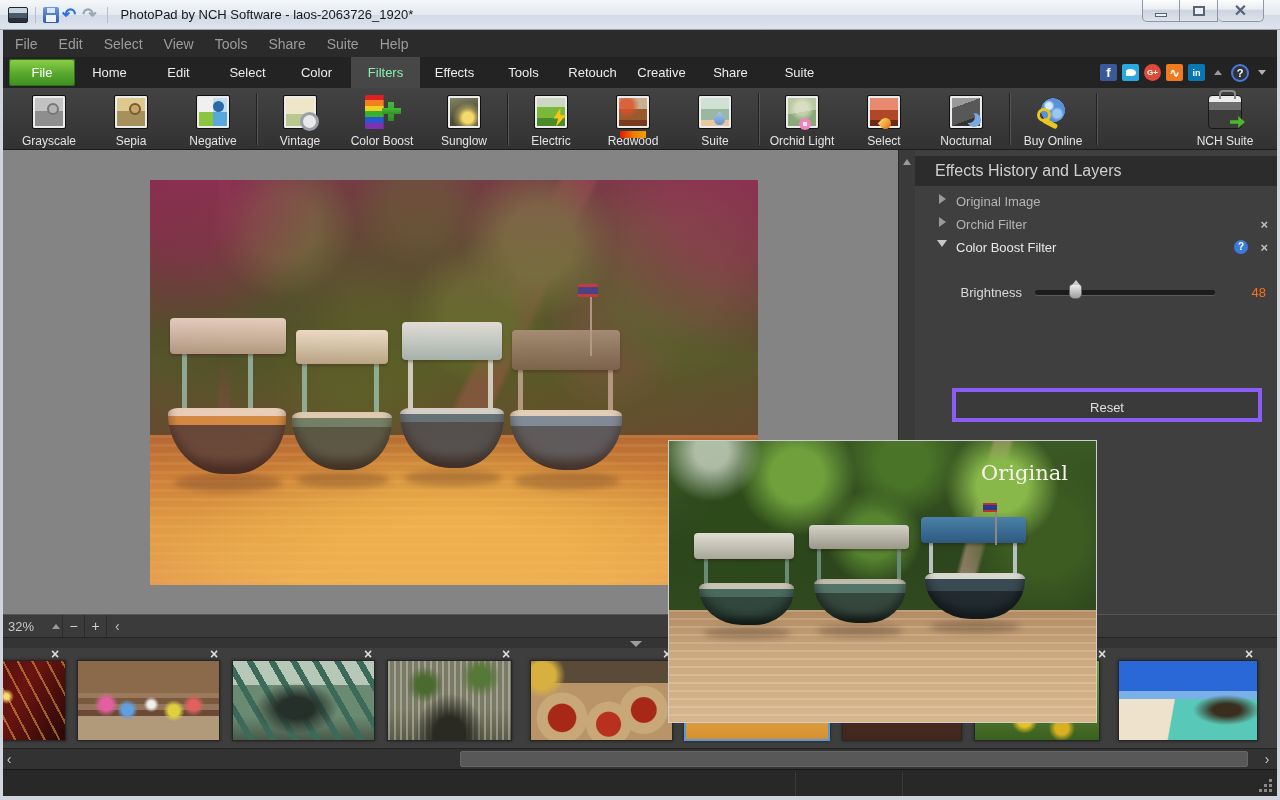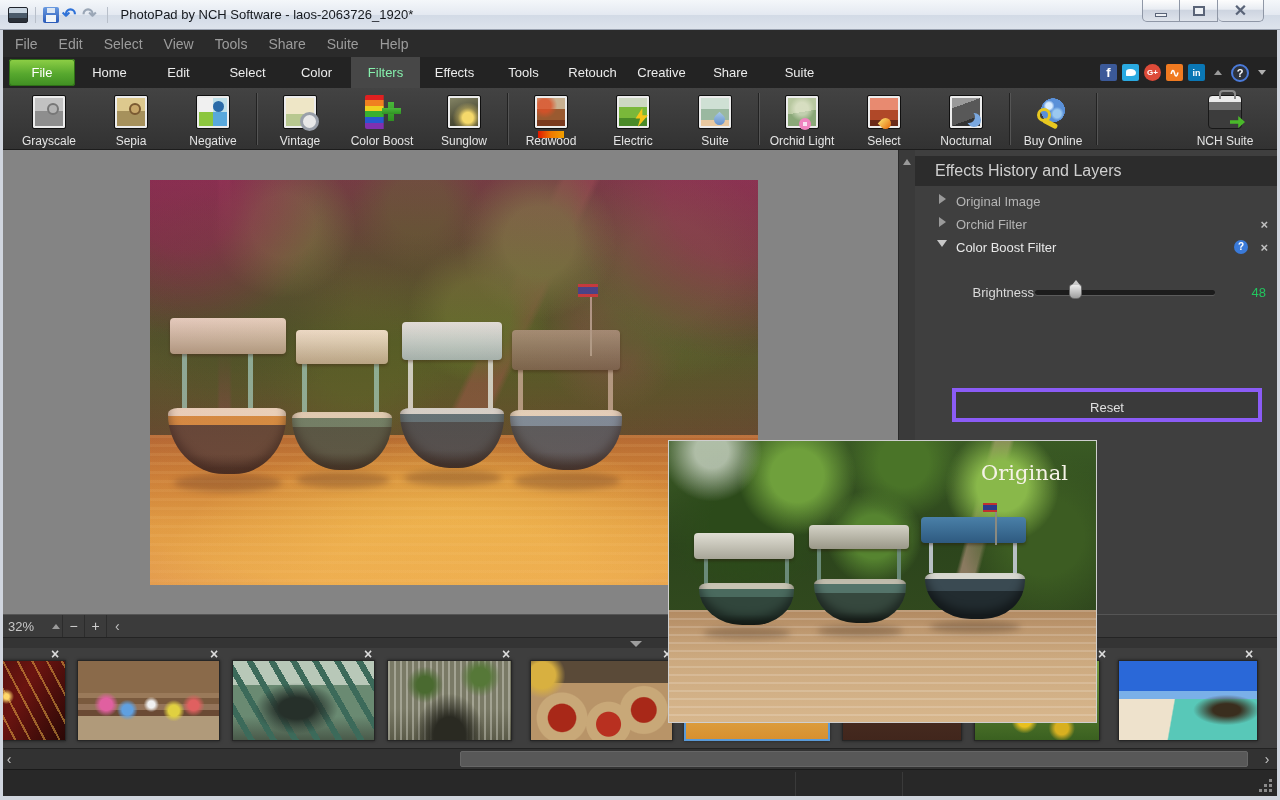--- a/index.html
+++ b/index.html
@@ -154,28 +154,28 @@
     font-size:16px; color:#d0d0d0; line-height:30px; padding-left:20px; }
   .layerrow { position:absolute; left:0; width:365px; height:22px; display:flex; align-items:flex-start; }
   .tri-r { width:0; height:0; border-top:5px solid transparent; border-bottom:5px solid transparent; border-left:7px solid #9a9a9a; margin-left:24px; margin-right:10px; }
   .tri-d { width:0; height:0; border-left:5px solid transparent; border-right:5px solid transparent; border-top:7px solid #c8c8c8; margin-left:22px; margin-right:9px; }
   .layerlabel { font-size:13px; color:#b4b4b4; }
   .layerlabel.on { color:#e8e8e8; }
   .lx { position:absolute; right:12px; font-size:13px; font-weight:bold; color:#c0c0c0; }
   .lhelp { position:absolute; right:32px; width:14px; height:14px; border-radius:50%; background:#3a7ad9;
     color:#fff; font-size:10px; font-weight:bold; text-align:center; line-height:14px; }
   .sliderrow { position:absolute; left:0; width:365px; height:24px; }
-  .sl-label { position:absolute; left:12px; width:107px; text-align:right; font-size:13px; color:#dadada; line-height:24px; }
+  .sl-label { position:absolute; left:0; width:107px; text-align:right; font-size:13px; color:#dadada; line-height:24px; }
   .sl-track { position:absolute; left:120px; top:9px; width:180px; height:5px; border-radius:3px;
     background:#1c1c1c; box-shadow:0 1px 0 rgba(255,255,255,.15); }
   .sl-thumb { position:absolute; top:-6px; width:13px; height:15px; border-radius:3px 3px 5px 5px;
     background:linear-gradient(180deg,#ececec,#9e9e9e); border:1px solid #6a6a6a; }
   .sl-thumb::before { content:''; position:absolute; left:2px; top:-5px; width:0; height:0;
     border-left:4px solid transparent; border-right:4px solid transparent; border-bottom:5px solid #c8c8c8; }
-  .sl-value { position:absolute; right:14px; font-size:13px; color:#22c55e; line-height:24px; }
+  .sl-value { position:absolute; right:14px; font-size:13px; color:#f97316; line-height:24px; }
   .resetbtn { position:absolute; left:37px; top:238px; width:310px; height:34px; background:#3a3a3a;
     border:4px solid #8b5cf6; color:#e0e0e0; font-size:13px; text-align:center; line-height:32px; }
 
   
   .zoomrow { position:absolute; left:0; top:614px; width:1280px; height:23px; background:#3b3b3b; border-top:1px solid #555; display:flex; align-items:center; }
   .zlevel { font-size:13px; color:#c8c8c8; padding-left:8px; width:48px; }
   .zcell { width:22px; height:23px; border-left:1px solid #2c2c2c; color:#d0d0d0; font-size:14px; text-align:center; line-height:22px; }
   .zarrow { color:#c0c0c0; font-size:14px; padding:0 8px; border-left:1px solid #2c2c2c; line-height:22px; }
   .collapse { position:absolute; left:0; top:637px; width:1280px; height:11px; background:#343434; border-top:1px solid #242424; }
   .collapse .tri { position:absolute; left:630px; top:3px; width:0; height:0; border-left:6px solid transparent; border-right:6px solid transparent; border-top:6px solid #9e9e9e; }
@@ -336,26 +336,26 @@
     <div class="tbtn">
         <div class="ic ic-colorboost noframe"></div>
         <span class="lbl">Color Boost</span>
       </div>
     <div class="tbtn">
         <div class="ic ic-sunglow"></div>
         <span class="lbl">Sunglow</span>
       </div>
     <div class="tsep"></div>
     <div class="tbtn">
+        <div class="ic ic-electric"></div>
+        <span class="lbl">Electric</span>
+      </div>
+    <div class="tbtn">
         <div class="ic ic-redwood"></div>
         <span class="lbl">Redwood</span>
-      </div>
-    <div class="tbtn">
-        <div class="ic ic-electric"></div>
-        <span class="lbl">Electric</span>
       </div>
     <div class="tbtn">
         <div class="ic ic-aqua"></div>
         <span class="lbl">Suite</span>
       </div>
     <div class="tsep"></div>
     <div class="tbtn">
         <div class="ic ic-orchid"></div>
         <span class="lbl">Orchid Light</span>
       </div>

